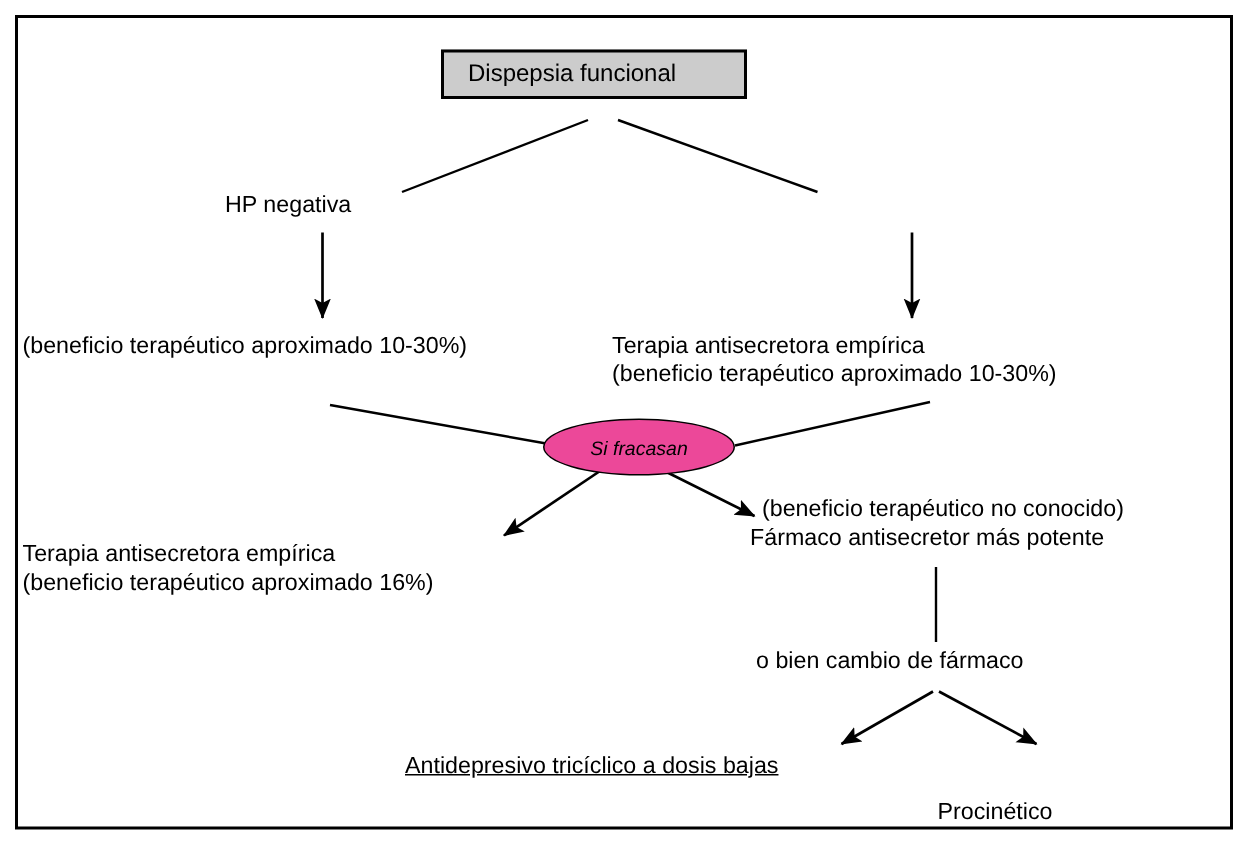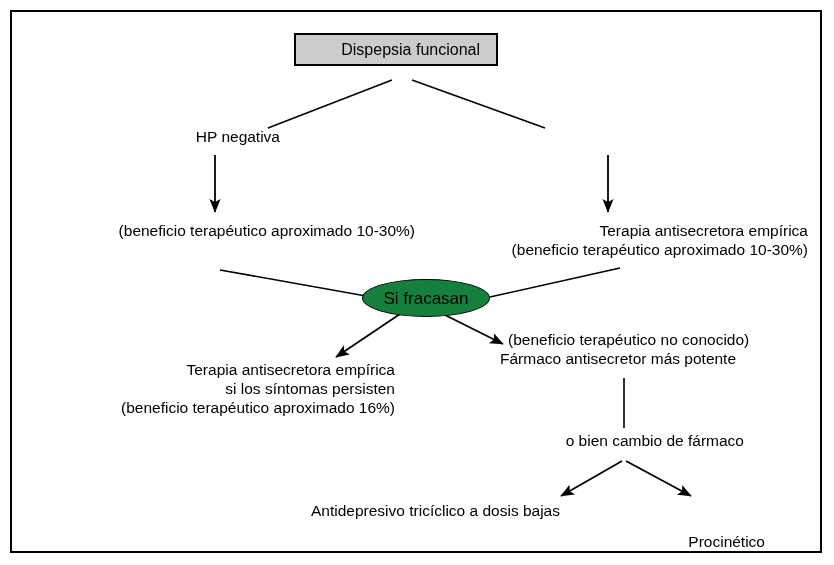--- a/index.html
+++ b/index.html
@@ -30,43 +30,44 @@
   svg.edges {
     position: absolute;
     left: 0;
     top: 0;
     width: 834px;
     height: 565px;
     pointer-events: none;
   }
   .node {
     position: absolute;
-    text-align: right;
+    text-align: left;
     color: #000000;
     font-size: 15.5px;
     line-height: 19px;
     white-space: nowrap;
   }
   .box-node {
     background: #cccccc;
     border: 2px solid #000000;
     padding: 5px 16px 6px 16px;
     box-sizing: border-box;
     font-size: 16px;
     line-height: 20px;
   }
   .ellipse-node {
-    background: #15803d;
+    background: #ec4899;
     border: 1.6px solid #000000;
     border-radius: 50%;
-    font-size: 17px;
+    font-size: 13px;
     line-height: 19px;
     display: flex;
     align-items: center;
     justify-content: center;
+    font-style: italic;
   }
   .text-node span {
     display: block;
   }
 </style>
 </head>
 <body>
 
 <div id="canvas">
 
@@ -119,34 +120,33 @@
     <span>Terapia antisecretora empírica</span>
     <span>(beneficio terapéutico aproximado 10-30%)</span>
   </div>
 
   <div class="node ellipse-node" style="left:362px; top:279px; width:126px; height:36px;">
     <span>Si fracasan</span>
   </div>
 
   <div class="node text-node" style="left:15px; top:360px; width:380px;">
     <span>Terapia antisecretora empírica</span>
-    <span>si los síntomas persisten</span>
     <span>(beneficio terapéutico aproximado 16%)</span>
   </div>
 
   <div class="node text-node" style="left:500px; top:330px; width:320px; text-align:left;">
     <span style="padding-left:8px;">(beneficio terapéutico no conocido)</span>
     <span>Fármaco antisecretor más potente</span>
   </div>
 
   <div class="node text-node" style="left:504px; top:431px; width:240px;">
     <span>o bien cambio de fármaco</span>
   </div>
 
-  <div class="node text-node" style="left:270px; top:501px; width:290px;">
+  <div class="node text-node" style="left:270px; top:501px; width:290px;text-decoration:underline;">
     <span>Antidepresivo tricíclico a dosis bajas</span>
   </div>
 
   <div class="node text-node" style="left:625px; top:501px; width:140px;margin-top:31px;">
     <span>Procinético</span>
   </div>
 
 </div>
 
 </body></html>

